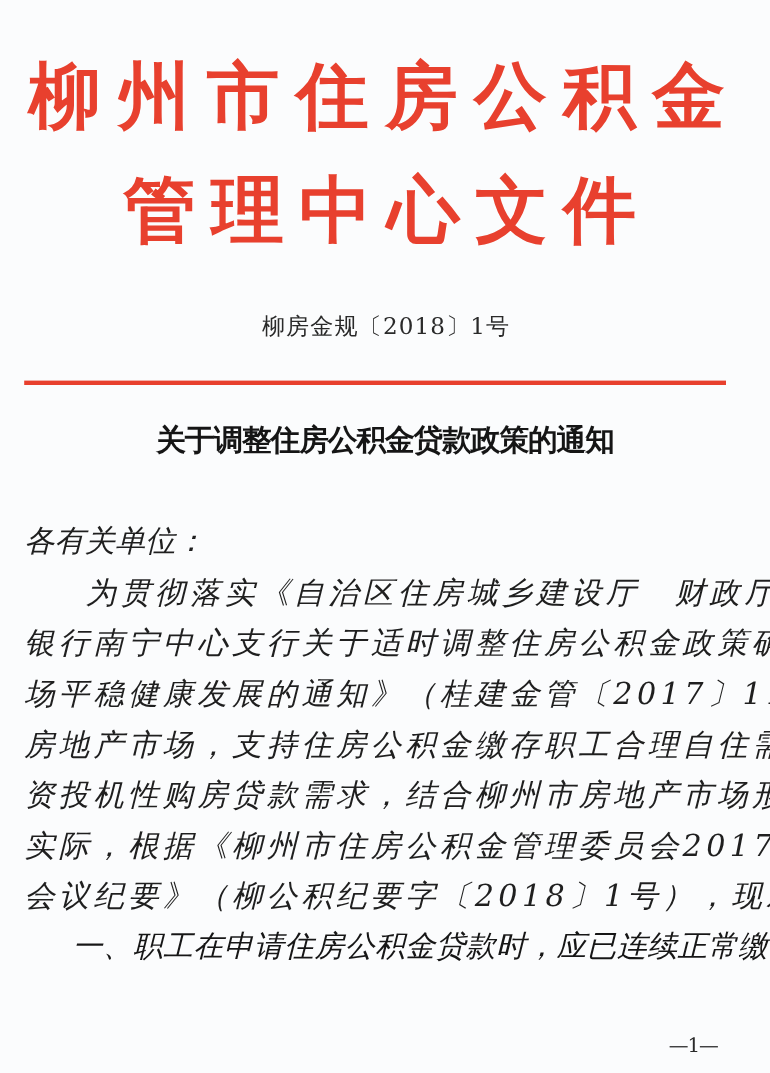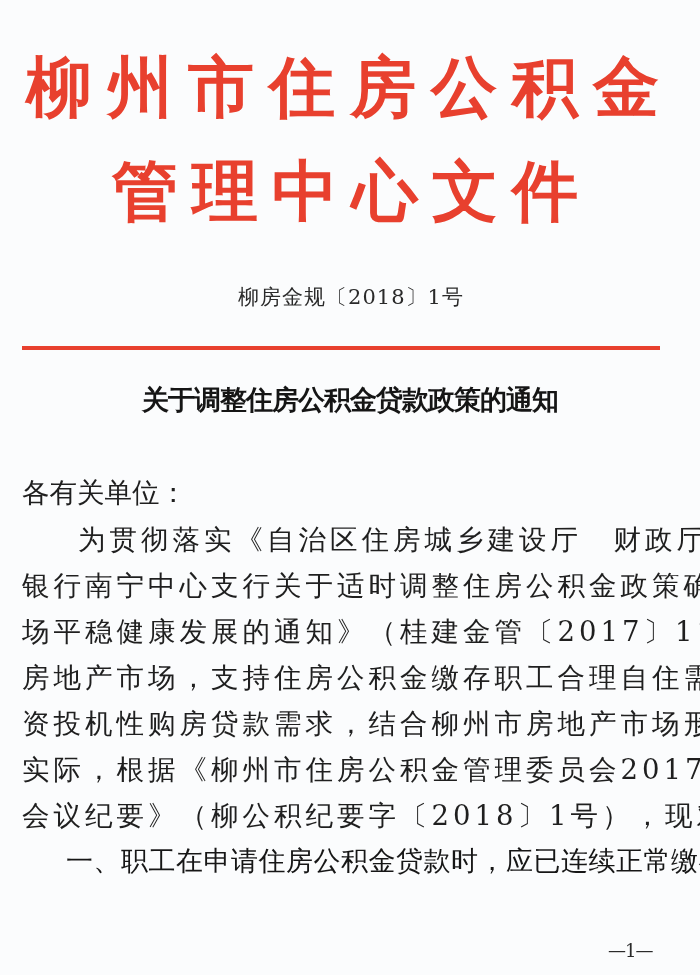--- a/index.html
+++ b/index.html
@@ -65,20 +65,21 @@
     }
 
     .body-text {
       position: absolute;
       left: 22px;
       width: 645px;
       font-size: 27.5px;
       line-height: 46px;
       color: #1f1f1f;
       white-space: nowrap;
+      font-style: italic;
     }
     .salutation { top: 469px; }
     .para { top: 516px; }
     .para .line { display: block; height: 46px; letter-spacing: 4px; }
     .para .line.first { padding-left: 56px; }
     .section-one {
       top: 838px;
       padding-left: 44px;
       font-family: "DejaVu Sans", "Liberation Sans", sans-serif;
       font-size: 27px;

